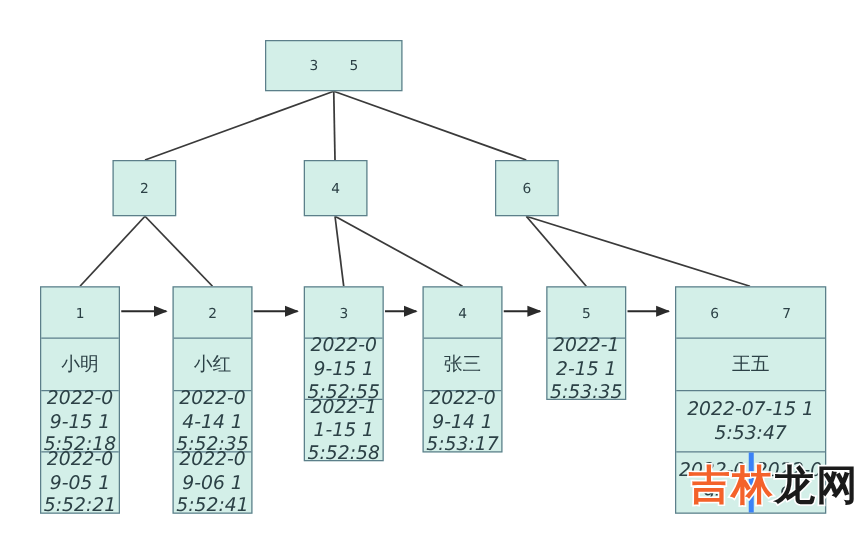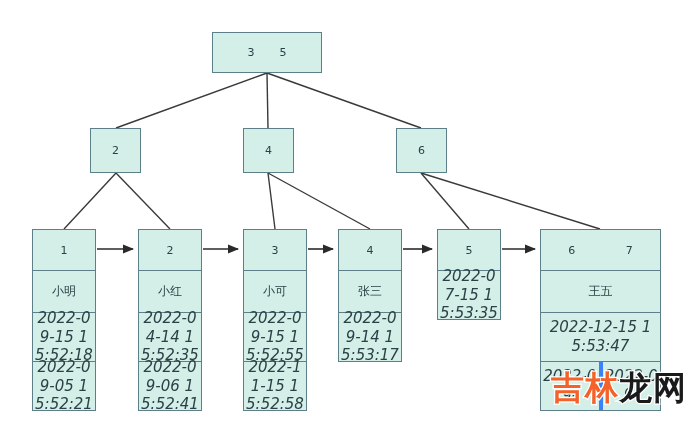--- a/index.html
+++ b/index.html
@@ -86,21 +86,21 @@
     border-right: 4px solid #3b82f6;
     padding: 0 2px;
   }
   .cell:last-child { border-right: none; }
 
   .row-key  { height: 40px; }
   .row-name { height: 41px; }
   .row-date { height: 48px; }
 
   .row-key .cell   { font-size: 11px; color: #2c4146; }
-  .row-name .cell  { font-size: 12px; color: #2c4146; font-family: Liberation Serif, serif; }
+  .row-name .cell  { font-size: 15px; color: #2c4146; font-family: Liberation Serif, serif; }
   .row-date .cell  {
     font-size: 15px;
     color: #2c4146;
     line-height: 1.25;
     word-break: break-all;
     font-style: italic;
   }
   .key-pair { display: flex; width: 100%; }
   .key-pair span {
     flex: 1 1 0;
@@ -216,23 +216,20 @@
     </div>
     <div class="leaf-row row-date">
       <div class="cell">2022-09-06 15:52:41</div>
     </div>
   </div>
 
   <div class="leaf leaf-3">
     <div class="leaf-row row-key">
       <div class="cell">3</div>
     </div>
-    <div class="leaf-row row-name">
-      <div class="cell">小可</div>
-    </div>
     <div class="leaf-row row-date">
       <div class="cell">2022-09-15 15:52:55</div>
     </div>
     <div class="leaf-row row-date">
       <div class="cell">2022-11-15 15:52:58</div>
     </div>
   </div>
 
   <div class="leaf leaf-4">
     <div class="leaf-row row-key">
@@ -244,38 +241,38 @@
     <div class="leaf-row row-date">
       <div class="cell">2022-09-14 15:53:17</div>
     </div>
   </div>
 
   <div class="leaf leaf-5">
     <div class="leaf-row row-key">
       <div class="cell">5</div>
     </div>
     <div class="leaf-row row-date">
-      <div class="cell">2022-07-15 15:53:35</div>
+      <div class="cell">2022-12-15 15:53:35</div>
     </div>
   </div>
 
   <div class="leaf leaf-wide leaf-6">
     <div class="leaf-row row-key">
       <div class="cell">
         <span class="key-pair">
           <span>6</span>
           <span>7</span>
         </span>
       </div>
     </div>
     <div class="leaf-row row-name">
       <div class="cell">王五</div>
     </div>
     <div class="leaf-row row-date">
-      <div class="cell">2022-12-15 15:53:47</div>
+      <div class="cell">2022-07-15 15:53:47</div>
     </div>
     <div class="leaf-row row-date">
       <div class="cell">2022-09-</div>
       <div class="cell">2022-09-</div>
     </div>
   </div>
 
   <div id="watermark">
     <span class="wm-a">吉林</span><span class="wm-b">龙网</span>
   </div>

